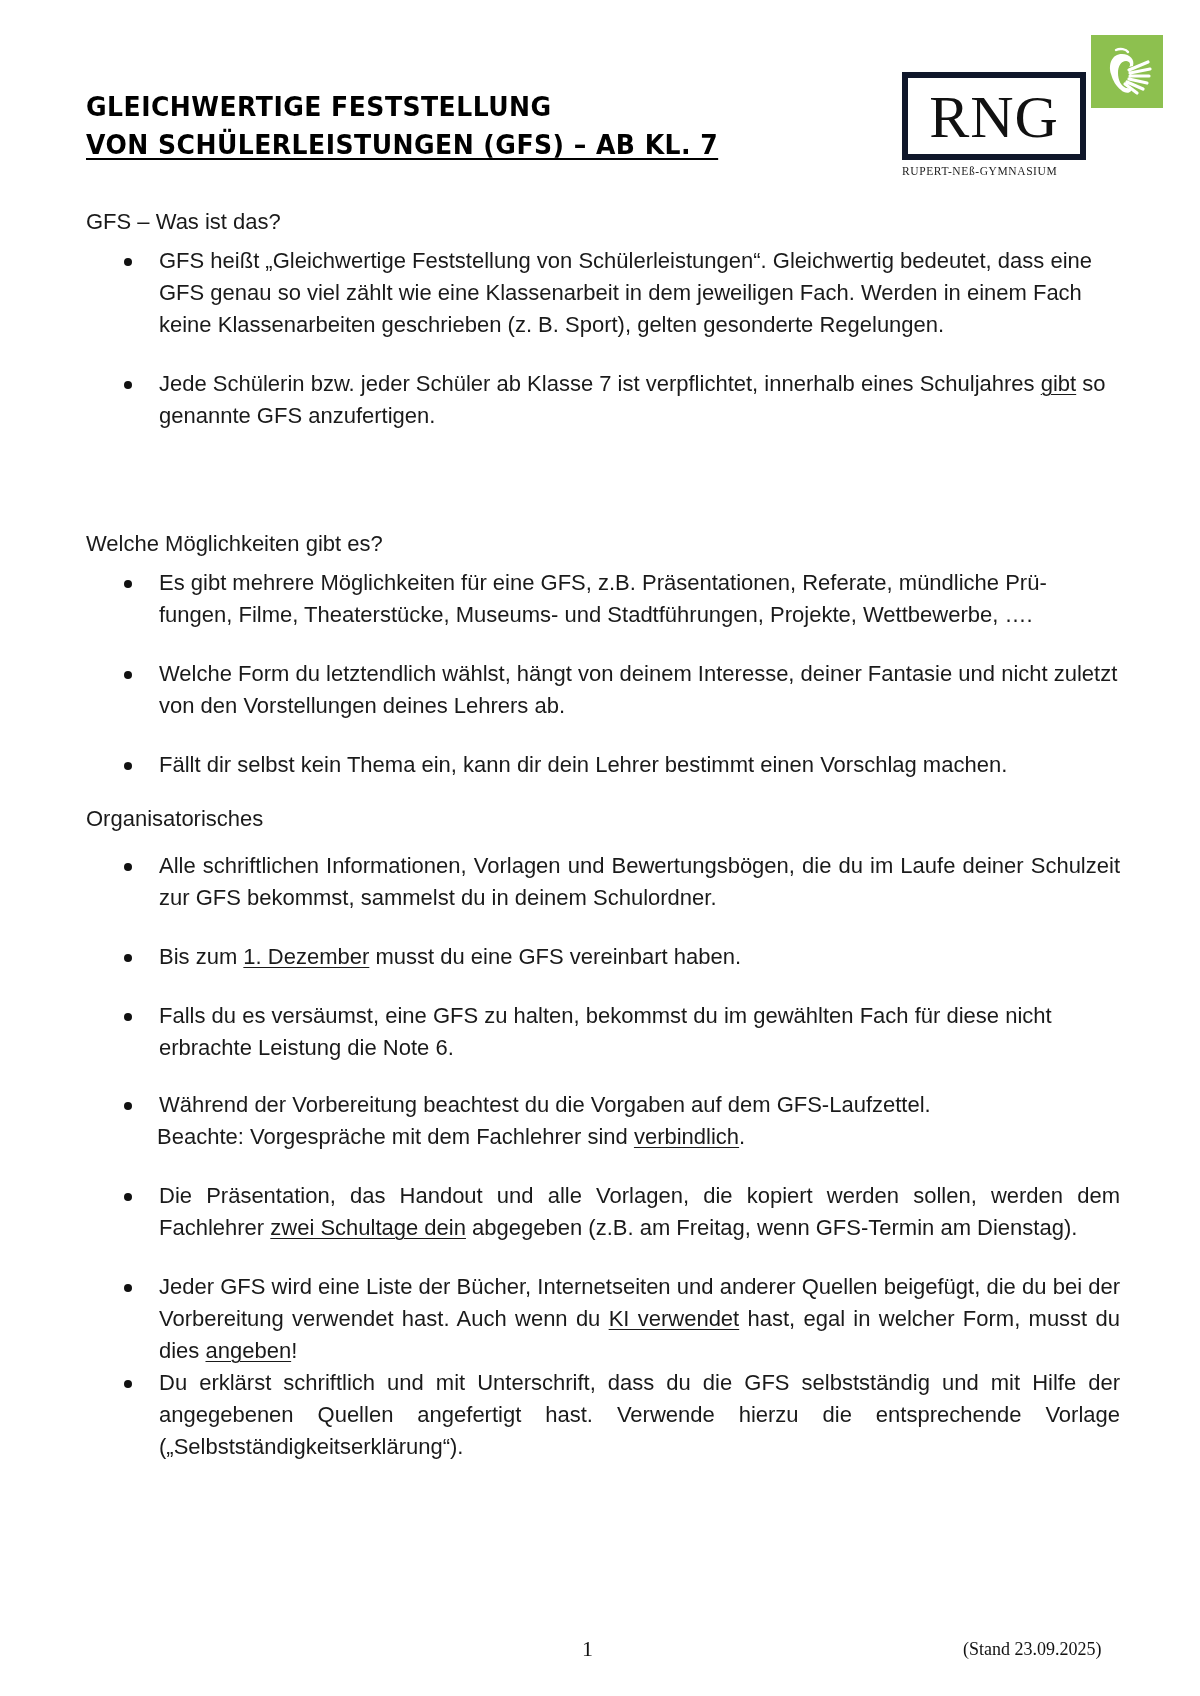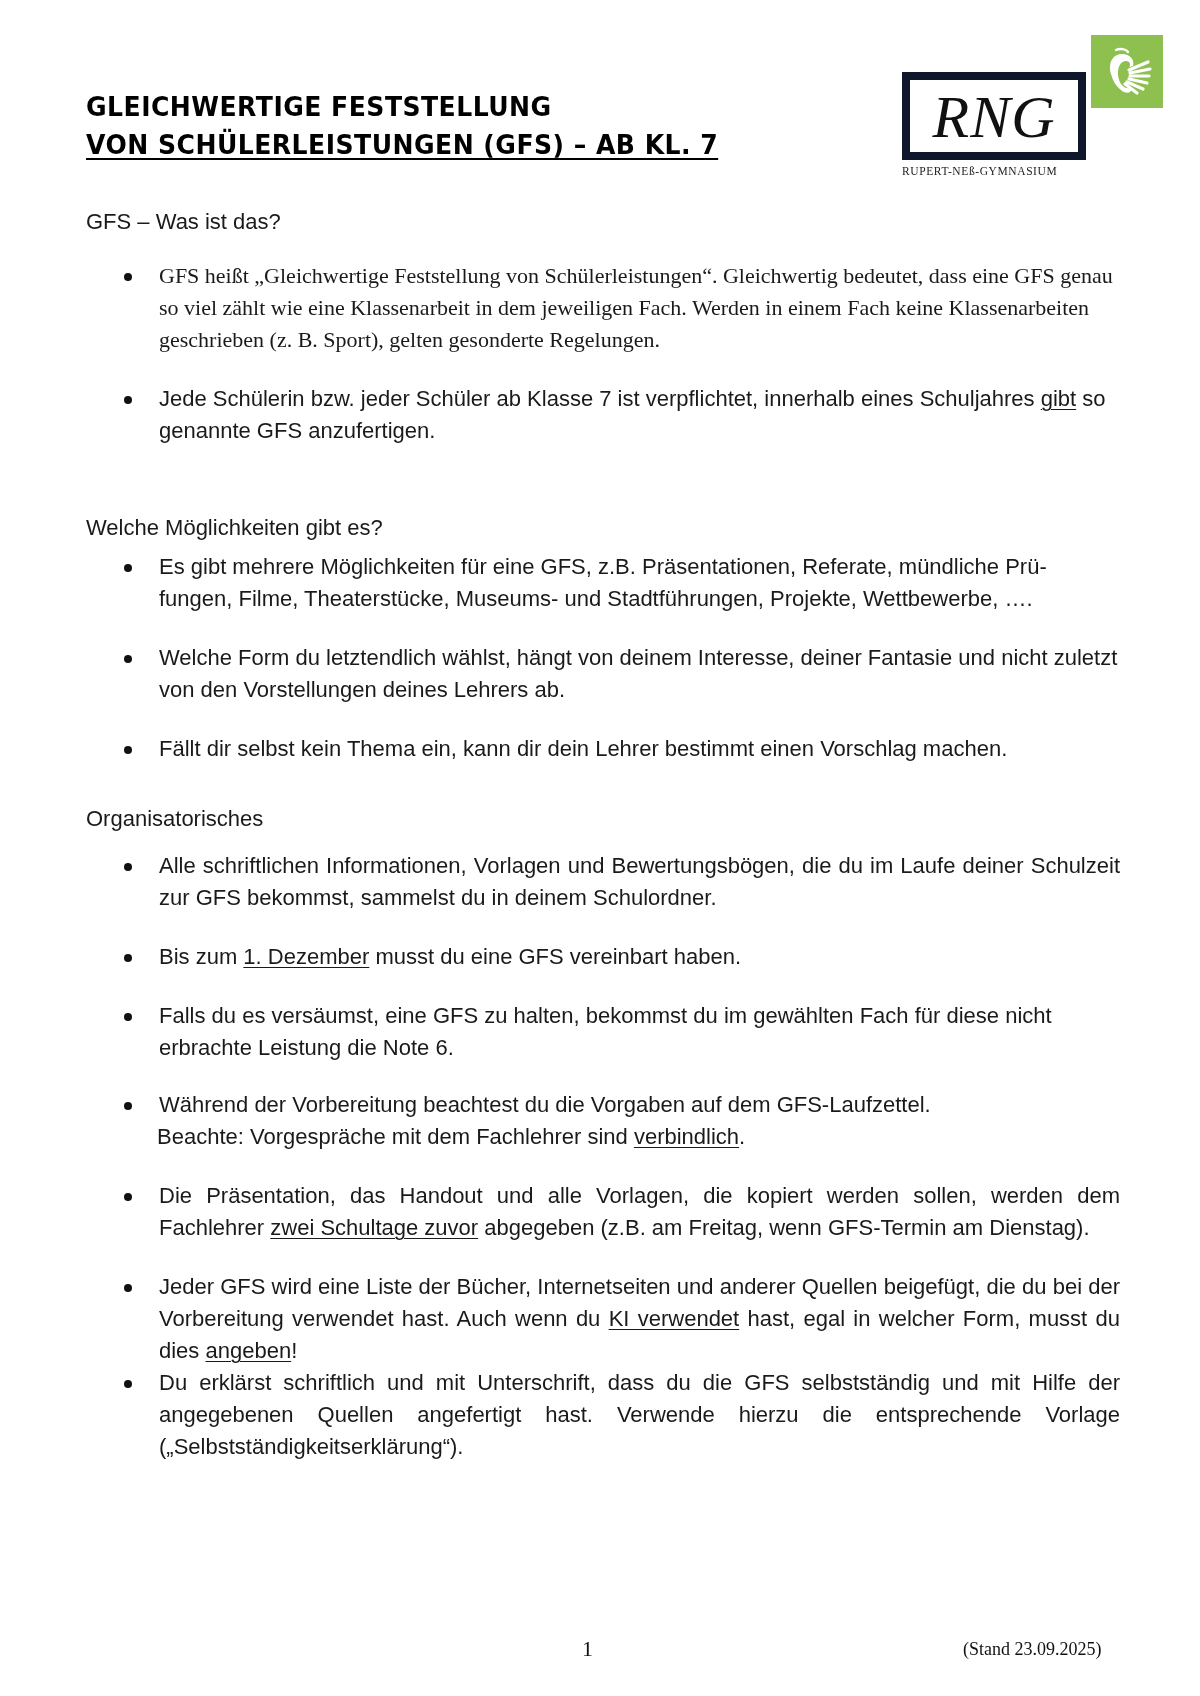--- a/index.html
+++ b/index.html
@@ -10,22 +10,22 @@
       font-family: "DejaVu Sans", sans-serif; font-weight: bold;
       font-size: 27px; line-height: 38px; letter-spacing: 0.5px;
       text-transform: uppercase; color: #000;
       transform: scaleX(0.93); transform-origin: left top;
     }
     .title .line2 { text-decoration: underline; text-decoration-thickness: 2px; text-underline-offset: 4px; }
 
     .logo { position: absolute; left: 0; top: 0; }
     .logo-box {
       position: absolute; left: 902px; top: 72px; width: 184px; height: 88px;
-      border: 8px solid #0f172a; box-sizing: border-box; background: #fff;
-      display: flex; align-items: center; justify-content: center; font-style: italic;
+      border: 6px solid #0f172a; box-sizing: border-box; background: #fff;
+      display: flex; align-items: center; justify-content: center;
     }
     .logo-letters {
       font-family: "Liberation Serif", serif; font-size: 60px; line-height: 1;
       color: #111; letter-spacing: 1px; margin-top: 2px;
     }
     .logo-green {
       position: absolute; left: 1091px; top: 35px; width: 72px; height: 73px;
       background: #8dc04f; display: flex; align-items: center; justify-content: center;
     }
     .logo-sub {
@@ -78,40 +78,40 @@
   <div class="logo-box">
     <span class="logo-letters">RNG</span>
   </div>
   <div class="logo-sub">RUPERT-NEß-GYMNASIUM</div>
 </div>
 
 <div class="content" id="content">
     <section style="position: absolute; left: 0px; width: 100%; top: 0px;">
       <h2 class="section-heading">GFS – Was ist das?</h2>
       <ul>
-        <li style="margin-top: 22px; font-family: Liberation Serif, serif;"><span class="bullet"></span><span><span>GFS heißt „Gleichwertige Feststellung von Schülerleistungen“. Gleichwertig bedeutet, dass eine GFS genau so viel zählt wie eine Klassenarbeit in dem jeweiligen Fach. Werden in einem Fach keine Klassenarbeiten geschrieben (z. B. Sport), gelten gesonderte Regelungen.</span></span></li>
+        <li style="margin-top: 7px;"><span class="bullet"></span><span><span>GFS heißt „Gleichwertige Feststellung von Schülerleistungen“. Gleichwertig bedeutet, dass eine GFS genau so viel zählt wie eine Klassenarbeit in dem jeweiligen Fach. Werden in einem Fach keine Klassenarbeiten geschrieben (z. B. Sport), gelten gesonderte Regelungen.</span></span></li>
         <li style="margin-top: 27px;"><span class="bullet"></span><span><span>Jede Schülerin bzw. jeder Schüler ab Klasse 7 ist verpflichtet, innerhalb eines Schuljahres </span><u>gibt</u><span> so genannte GFS anzufertigen.</span></span></li>
       </ul>
     </section>
-    <section style="position: absolute; left: 0px; width: 100%; top: 306px;">
+    <section style="position: absolute; left: 0px; width: 100%; top: 322px;">
       <h2 class="section-heading">Welche Möglichkeiten gibt es?</h2>
       <ul>
         <li style="margin-top: 7px;"><span class="bullet"></span><span><span>Es gibt mehrere Möglichkeiten für eine GFS,  z.B. Präsentationen, Referate, mündliche Prü-fungen, Filme, Theaterstücke, Museums- und Stadtführungen, Projekte, Wettbewerbe, ….</span></span></li>
         <li style="margin-top: 27px;"><span class="bullet"></span><span><span>Welche Form du letztendlich wählst, hängt von deinem Interesse, deiner Fantasie und nicht zuletzt von den Vorstellungen deines Lehrers ab.</span></span></li>
         <li style="margin-top: 27px;"><span class="bullet"></span><span><span>Fällt dir selbst kein Thema ein, kann dir dein Lehrer bestimmt einen Vorschlag machen.</span></span></li>
       </ul>
     </section>
     <section style="position: absolute; left: 0px; width: 100%; top: 597px;">
       <h2 class="section-heading">Organisatorisches</h2>
       <ul>
         <li class="j" style="margin-top: 15px;"><span class="bullet"></span><span><span>Alle schriftlichen Informationen, Vorlagen und Bewertungsbögen, die du im Laufe deiner Schulzeit zur GFS bekommst, sammelst du in deinem Schulordner.</span></span></li>
         <li style="margin-top: 27px;"><span class="bullet"></span><span><span>Bis zum </span><u>1. Dezember</u><span> musst du eine GFS vereinbart haben.</span></span></li>
         <li style="margin-top: 27px;"><span class="bullet"></span><span><span>Falls du es versäumst, eine GFS zu halten, bekommst du im gewählten Fach für diese nicht erbrachte Leistung die Note 6.</span></span></li>
         <li style="margin-top: 25px;"><span class="bullet"></span><span><span>Während der Vorbereitung beachtest du die Vorgaben auf dem GFS-Laufzettel.</span></span><span class="beachte"><span>Beachte: Vorgespräche mit dem Fachlehrer sind </span><u>verbindlich</u><span>.</span></span></li>
-        <li class="j" style="margin-top: 27px;"><span class="bullet"></span><span><span>Die Präsentation, das Handout und alle Vorlagen, die kopiert werden sollen, werden dem Fachlehrer </span><u>zwei Schultage zuvor</u><span> abgegeben (z.B. am Freitag, wenn GFS-Termin am Dienstag).</span></span></li>
+        <li class="j" style="margin-top: 27px;"><span class="bullet"></span><span><span>Die Präsentation, das Handout und alle Vorlagen, die kopiert werden sollen, werden dem Fachlehrer </span><u>zwei Schultage dein</u><span> abgegeben (z.B. am Freitag, wenn GFS-Termin am Dienstag).</span></span></li>
         <li class="j" style="margin-top: 27px;"><span class="bullet"></span><span><span>Jeder GFS wird eine Liste der Bücher, Internetseiten und anderer Quellen beigefügt, die du bei der Vorbereitung verwendet hast. Auch wenn du </span><u>KI verwendet</u><span> hast, egal in welcher Form, musst du dies </span><u>angeben</u><span>!</span></span></li>
         <li class="j" style=""><span class="bullet"></span><span><span>Du erklärst schriftlich und mit Unterschrift, dass du die GFS selbstständig und mit Hilfe der angegebenen Quellen angefertigt hast. Verwende hierzu die entsprechende Vorlage („Selbstständigkeitserklärung“).</span></span></li>
       </ul>
     </section>
   </div>
 
 <div class="footer-page">1</div>
 <div class="footer-stand">(Stand 23.09.2025)</div>
 
 </body></html>

